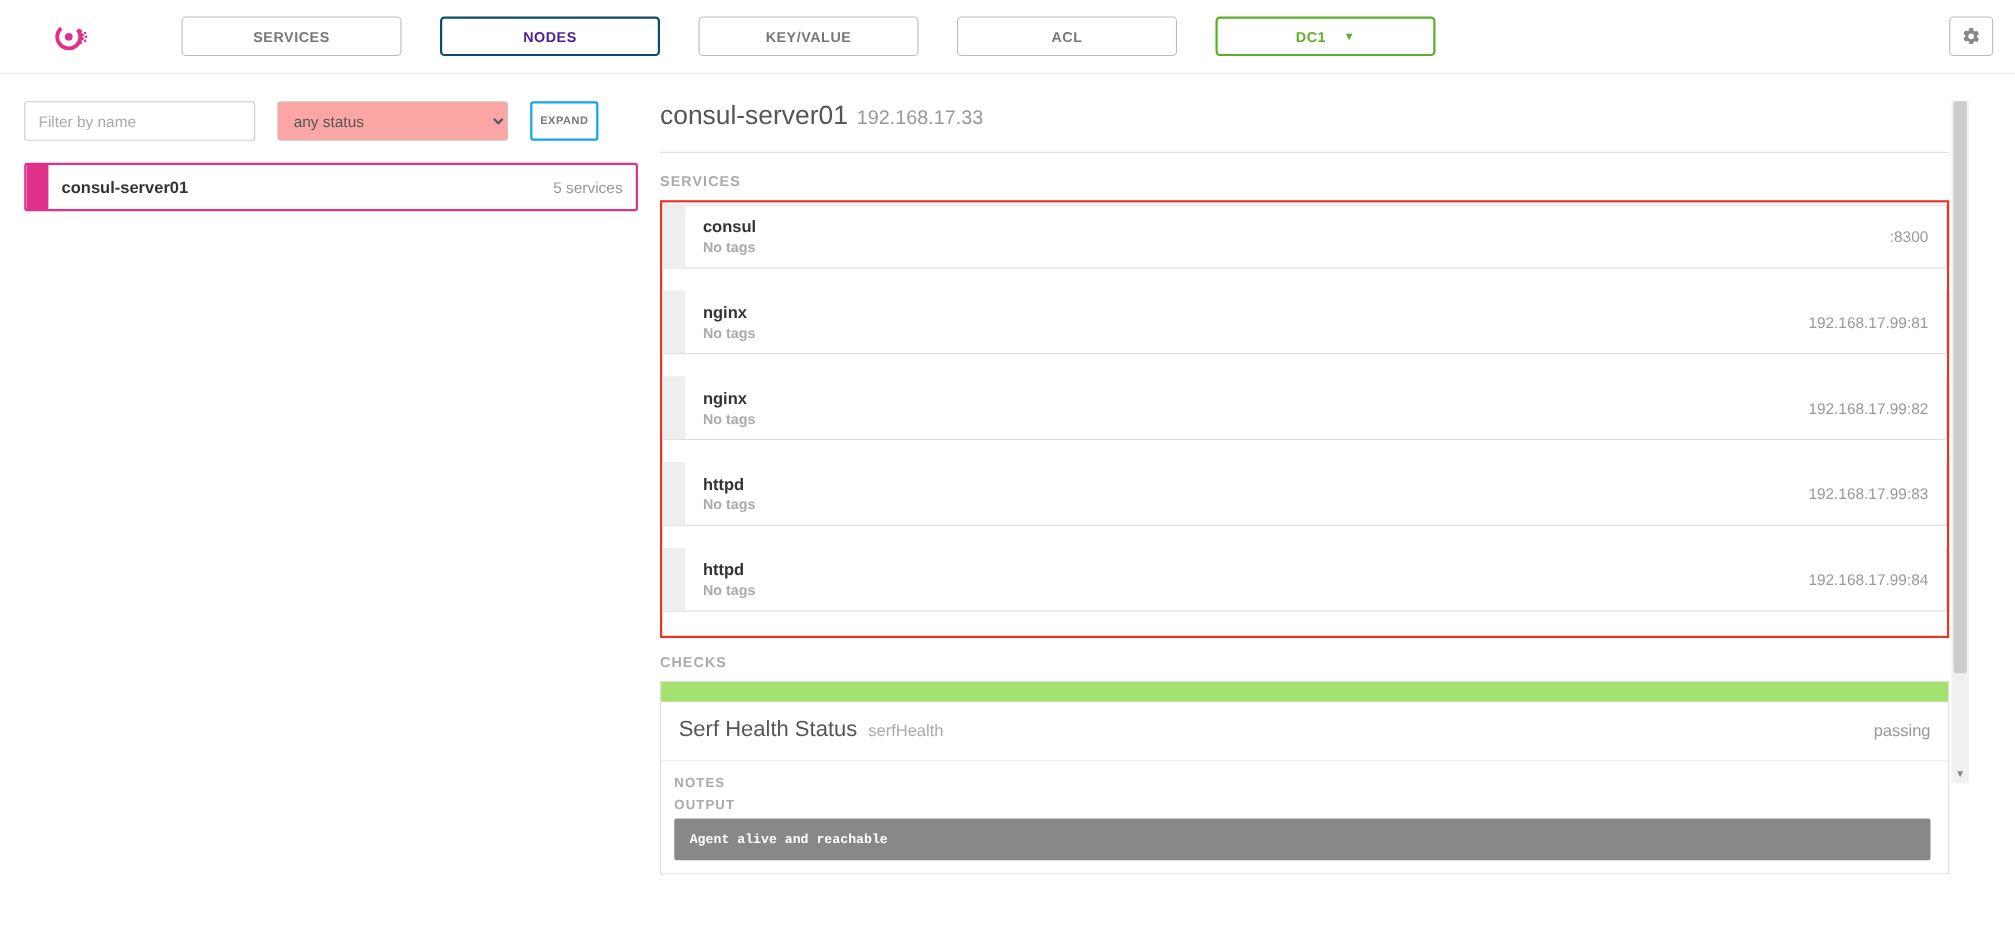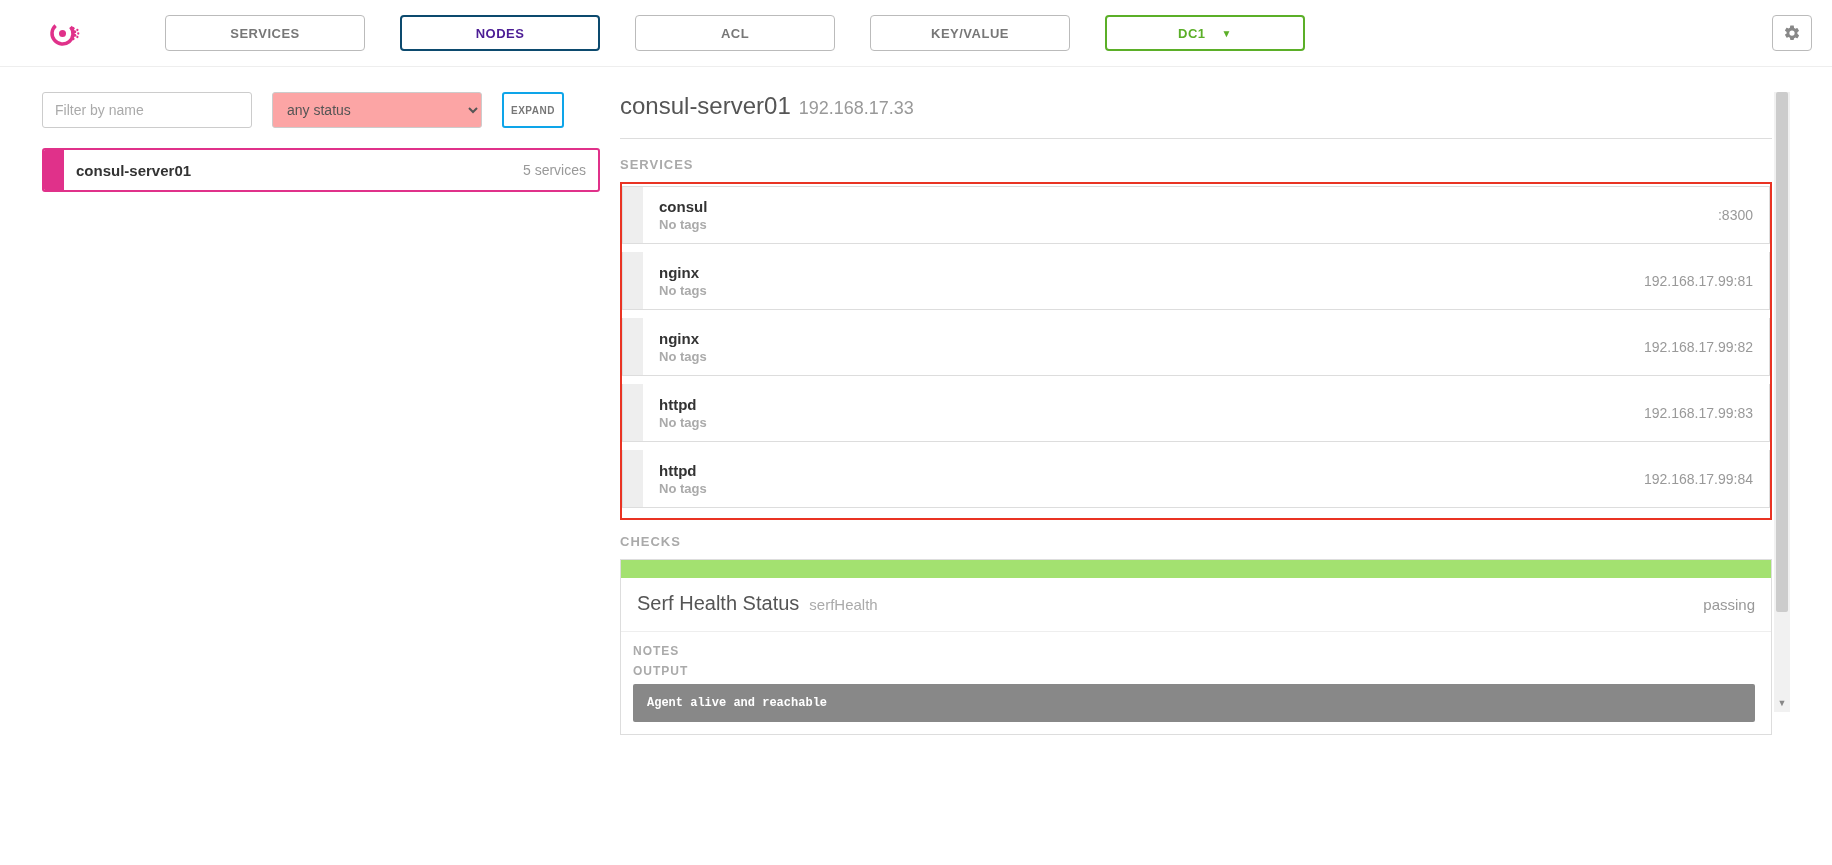--- a/index.html
+++ b/index.html
@@ -65,21 +65,20 @@
     align-items: center;
     justify-content: center;
     cursor: pointer;
     margin-left: 45px;
   }
   .gear-btn svg { fill: #888; }
 
   .main {
     display: flex;
     padding-top: 25px;
-    padding-left: 20px;
   }
   .left {
     width: 600px;
     padding-left: 22px;
     padding-right: 20px;
   }
   .right {
     flex: 1;
     padding-right: 60px;
     position: relative;
@@ -177,21 +176,21 @@
   .services-box {
     border: 2px solid #E93323;
     padding: 2px 0;
   }
   .svc {
     display: flex;
     align-items: stretch;
     border: 1px solid #ddd;
     border-top: none;
     min-height: 58px;
-    margin-bottom: 8px;
+    margin-bottom: 20px;
     background: #fff;
   }
   .svc:first-child { border-top: 1px solid #ddd; }
   .svc .sbar {
     width: 20px;
     background: #eee;
   }
   .svc .sbody {
     flex: 1;
     padding: 10px 16px;
@@ -307,22 +306,22 @@
     <circle cx="34" cy="22" r="1.8" fill="#E0318A"></circle>
     <circle cx="32" cy="26" r="1.8" fill="#E0318A"></circle>
     <circle cx="37" cy="16" r="1.3" fill="#E0318A"></circle>
     <circle cx="38" cy="20" r="1.3" fill="#E0318A"></circle>
     <circle cx="37" cy="24" r="1.3" fill="#E0318A"></circle>
   </svg>
 
   <div class="nav-group">
     <div class="nav-btn">SERVICES</div>
     <div class="nav-btn active">NODES</div>
+    <div class="nav-btn">KEY/VALUE</div>
     <div class="nav-btn">ACL</div>
-    <div class="nav-btn">KEY/VALUE</div>
     <div class="nav-btn dc">
       <span>DC1</span>
       <span class="caret">▼</span>
     </div>
   </div>
 
   <div class="gear-btn">
     <svg width="18" height="18" viewBox="0 0 24 24">
       <path d="M19.14,12.94a7.07,7.07,0,0,0,.05-.94,7.07,7.07,0,0,0-.05-.94l2.03-1.58a.5.5,0,0,0,.12-.64l-1.92-3.32a.5.5,0,0,0-.61-.22l-2.39,1a7,7,0,0,0-1.62-.94l-.36-2.54A.5.5,0,0,0,13.9,2H10.1a.5.5,0,0,0-.49.42L9.25,5a7,7,0,0,0-1.62.94l-2.39-1a.5.5,0,0,0-.61.22L2.71,8.44a.5.5,0,0,0,.12.64L4.86,10.66a7.07,7.07,0,0,0-.05.94,7.07,7.07,0,0,0,.05.94L2.83,14.12a.5.5,0,0,0-.12.64l1.92,3.32a.5.5,0,0,0,.61.22l2.39-1a7,7,0,0,0,1.62.94l.36,2.54a.5.5,0,0,0,.49.42h3.8a.5.5,0,0,0,.49-.42L14.75,19a7,7,0,0,0,1.62-.94l2.39,1a.5.5,0,0,0,.61-.22l1.92-3.32a.5.5,0,0,0-.12-.64ZM12,15.5A3.5,3.5,0,1,1,15.5,12,3.5,3.5,0,0,1,12,15.5Z"></path>
     </svg>

